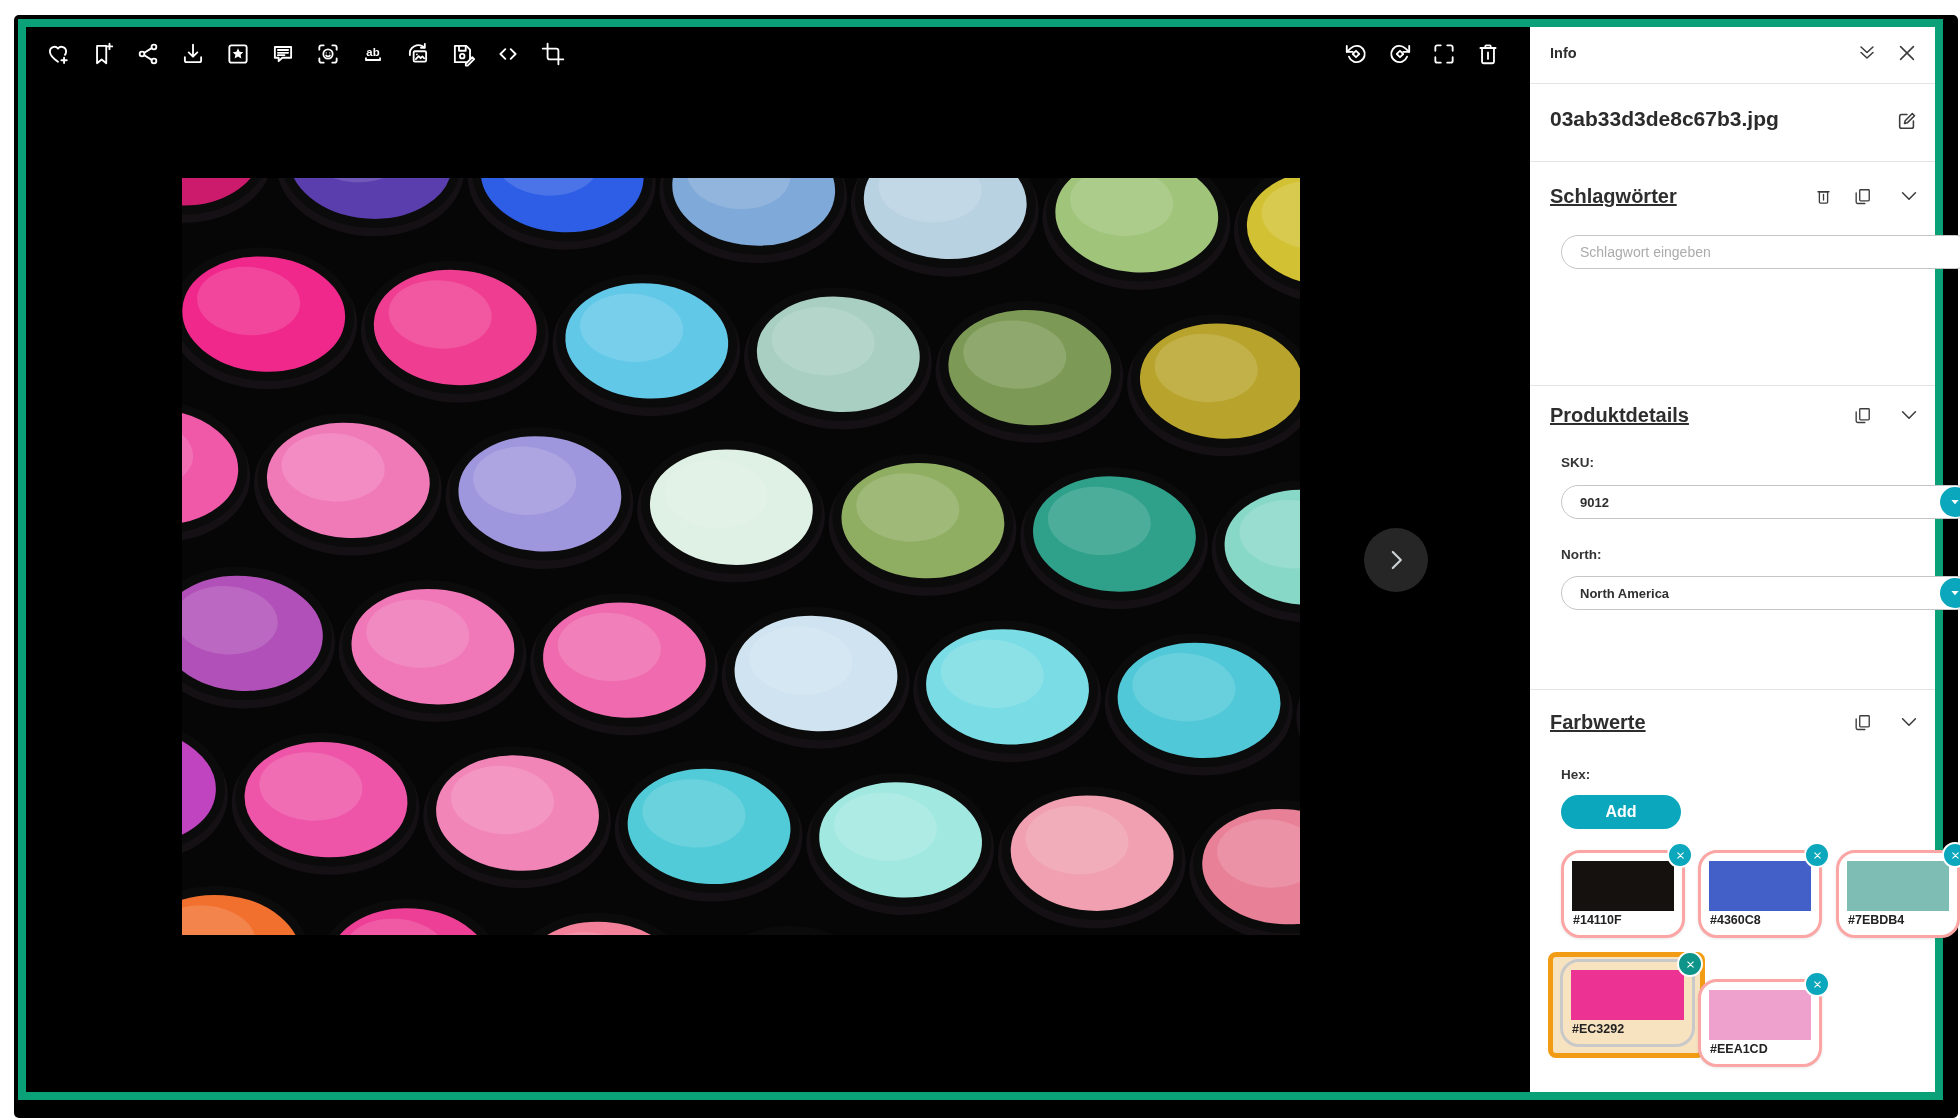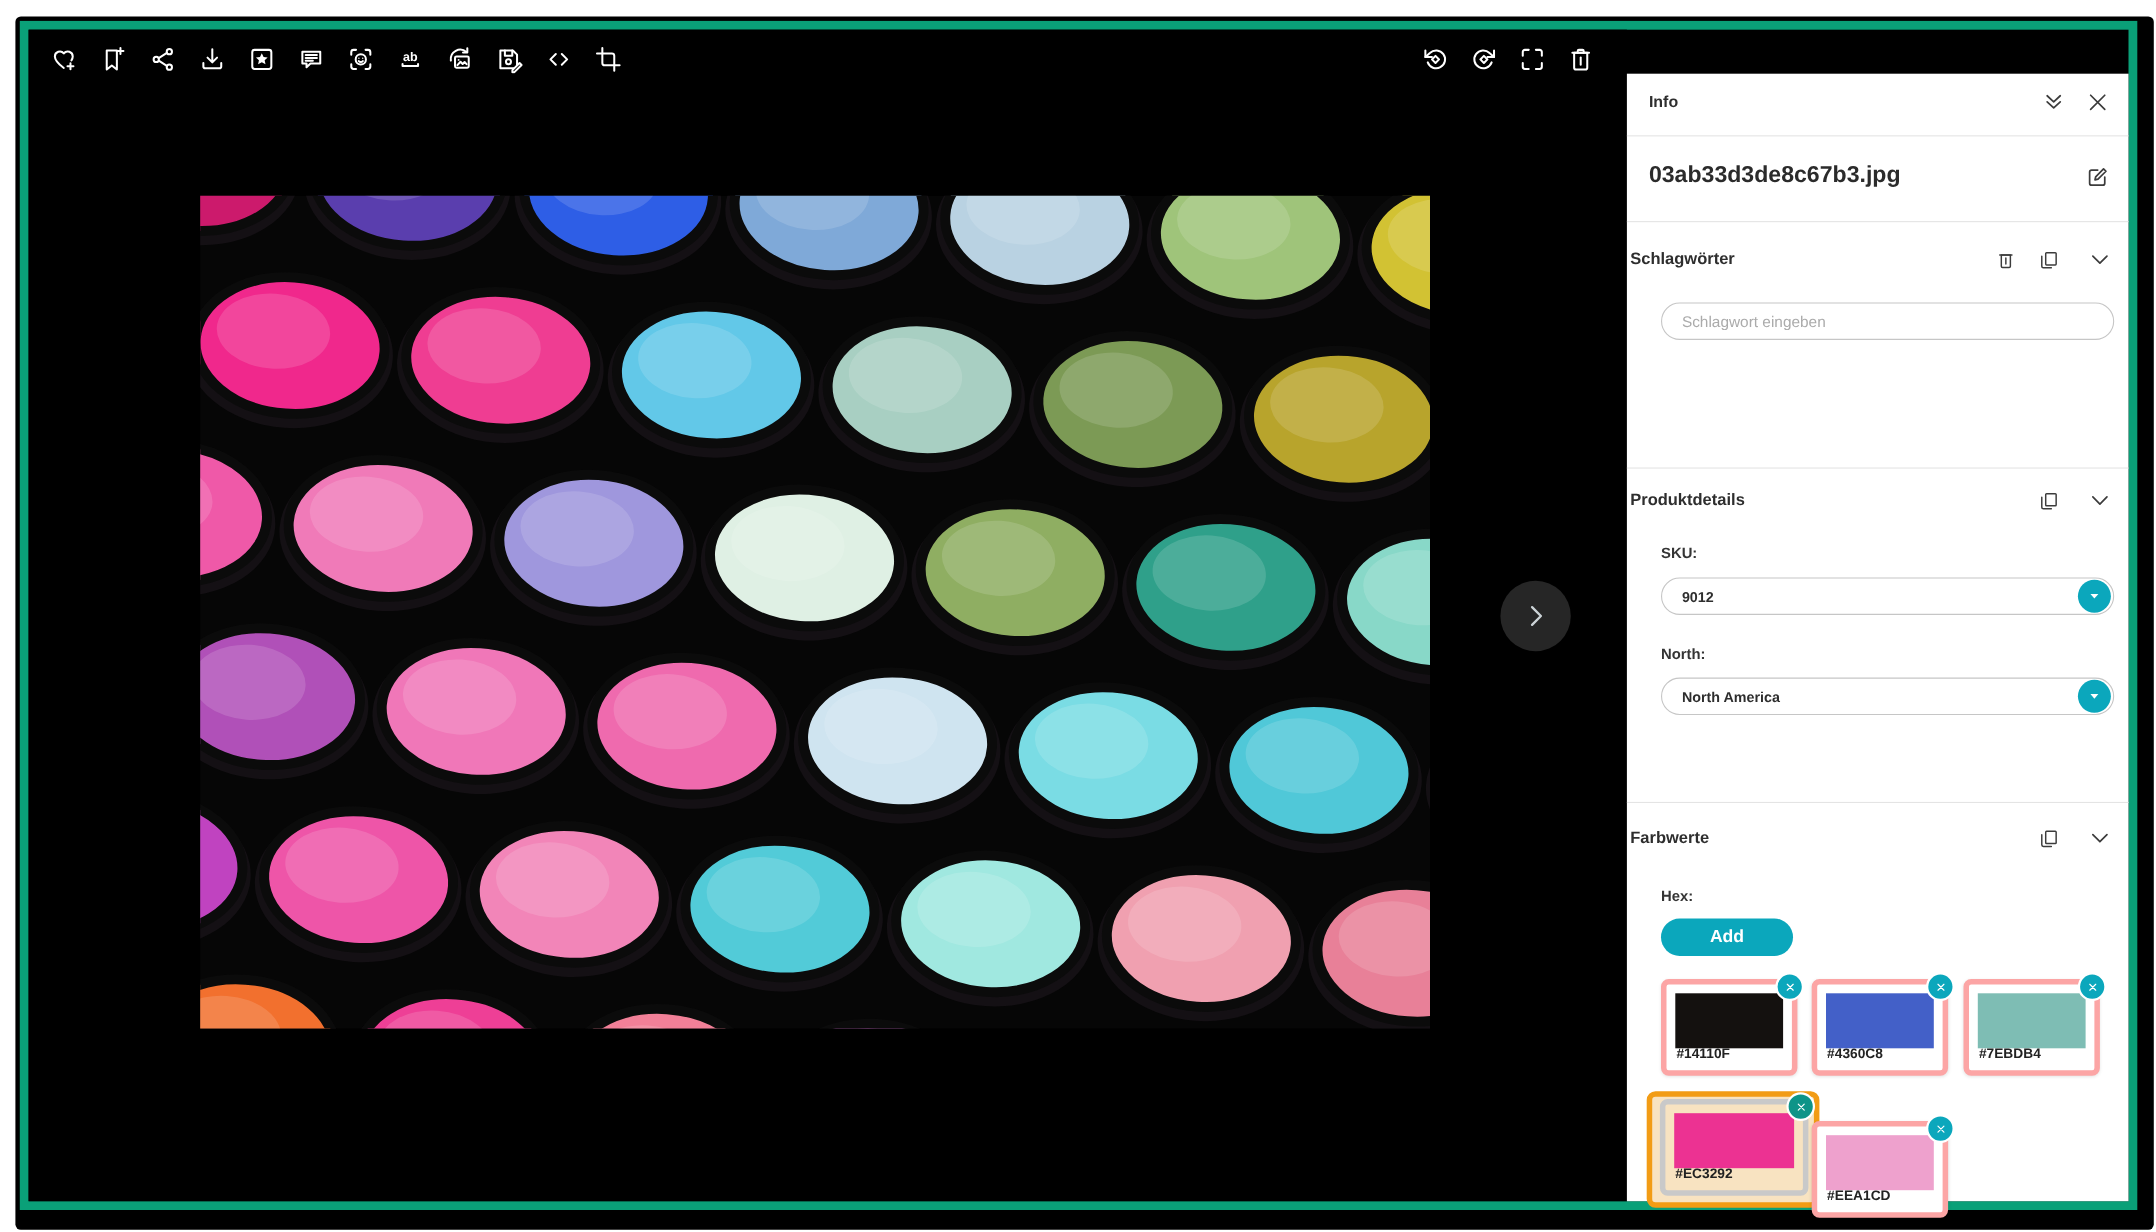--- a/index.html
+++ b/index.html
@@ -17,45 +17,45 @@
   .tbtn{width:28px;height:28px;display:flex;align-items:center;justify-content:center;cursor:pointer;}
   .tbtn svg{width:26px;height:26px;stroke:#fff;fill:none;stroke-width:1.7;stroke-linecap:round;stroke-linejoin:round;}
   
   .photo{position:absolute;left:156px;top:151px;width:1118px;height:757px;background:#050505;}
   .photo svg{display:block;width:100%;height:100%;}
   
   .next-btn{position:absolute;left:1338px;top:501px;width:64px;height:64px;border-radius:50%;
             background:#262626;display:flex;align-items:center;justify-content:center;cursor:pointer;}
   .next-btn svg{width:30px;height:30px;stroke:#cbd2d6;fill:none;stroke-width:2;stroke-linecap:round;stroke-linejoin:round;}
   
-  .panel{position:relative;width:456px;background:#fff;margin-top:40px;}
+  .panel{position:relative;width:405px;background:#fff;}
   .divider{position:absolute;left:0;right:0;height:1px;background:#e4e4e4;}
   .panel-title{position:absolute;left:20px;top:18px;font-size:14.5px;font-weight:bold;color:#2e2e2e;}
   .hdr-icons{position:absolute;right:16px;top:14px;display:flex;gap:16px;align-items:center;}
   .picon{width:24px;height:24px;display:flex;align-items:center;justify-content:center;cursor:pointer;}
   .picon svg{width:22px;height:22px;stroke:#3c3c3c;fill:none;stroke-width:1.7;stroke-linecap:round;stroke-linejoin:round;}
   .picon.sm svg{width:19px;height:19px;}
   .filename{position:absolute;left:20px;top:80px;font-size:21px;font-weight:bold;color:#2b2b2b;}
   .edit-ic{position:absolute;right:16px;top:82px;}
-  .sec-title{position:absolute;left:3px;font-size:15px;font-weight:bold;color:#2e2e2e;line-height:26px;}
+  .sec-title{position:absolute;left:20px;font-size:20px;font-weight:bold;color:#2e2e2e;line-height:26px;text-decoration:underline;}
   .sec-icons{position:absolute;right:14px;display:flex;gap:15px;align-items:center;height:26px;}
   .sec-icons .chev{margin-left:8px;}
   .pill{position:absolute;left:31px;width:412px;height:34px;border:1.5px solid #c6c6c6;border-radius:17px;
         background:#fff;display:flex;align-items:center;}
   .pill input{border:none;outline:none;background:transparent;width:100%;height:100%;
         padding:0 18px;font-size:14px;color:#444;border-radius:17px;font-family:"Liberation Sans",sans-serif;}
   .pill input::placeholder{color:#ababab;}
   .pill .val{padding-left:18px;font-size:13px;font-weight:bold;color:#2e2e2e;}
   .dd-circle{position:absolute;right:2px;top:50%;transform:translateY(-50%);width:30px;height:30px;border-radius:50%;
         background:var(--teal,#0ba7bc);display:flex;align-items:center;justify-content:center;cursor:pointer;}
   .flabel{position:absolute;left:31px;font-size:13.5px;font-weight:bold;color:#353535;}
   .add-btn{position:absolute;left:31px;width:120px;height:34px;border-radius:17px;background:var(--teal,#0ba7bc);
         color:#fff;font-size:16px;font-weight:bold;display:flex;align-items:center;justify-content:center;
         border:none;cursor:pointer;font-family:"Liberation Sans",sans-serif;}
-  .card{position:absolute;width:124px;height:88px;background:#fff;border:5px solid #fca5a5;border-radius:7px;
+  .card{position:absolute;width:124px;height:88px;background:#fff;border:3px solid #fca5a5;border-radius:19px;
         box-shadow:0 1px 3px rgba(0,0,0,.10);}
   .card .fill{position:absolute;left:8px;top:8px;right:8px;height:50px;}
   .card .hx{position:absolute;left:9px;bottom:8px;font-size:12.5px;font-weight:bold;color:#222;}
   .badge{position:absolute;top:-11px;right:-11px;width:26px;height:26px;border-radius:50%;
         background:var(--teal,#0ba7bc);border:2px solid #fff;display:flex;align-items:center;justify-content:center;cursor:pointer;}
   .badge svg{width:13px;height:13px;stroke:#fff;stroke-width:2;fill:none;stroke-linecap:round;}
   .hilite{position:absolute;left:18px;top:925px;width:157px;height:106px;background:var(--highlight_fill,#f8e3c1);
         border:5px solid var(--highlight_border,#f29c15);border-radius:8px;}
   .card.hl{left:30px;top:932px;width:135px;background:transparent;border-color:#c9c9c9;box-shadow:none;}
   .card.hl .badge{background:var(--teal_dark,#0e9488);}

